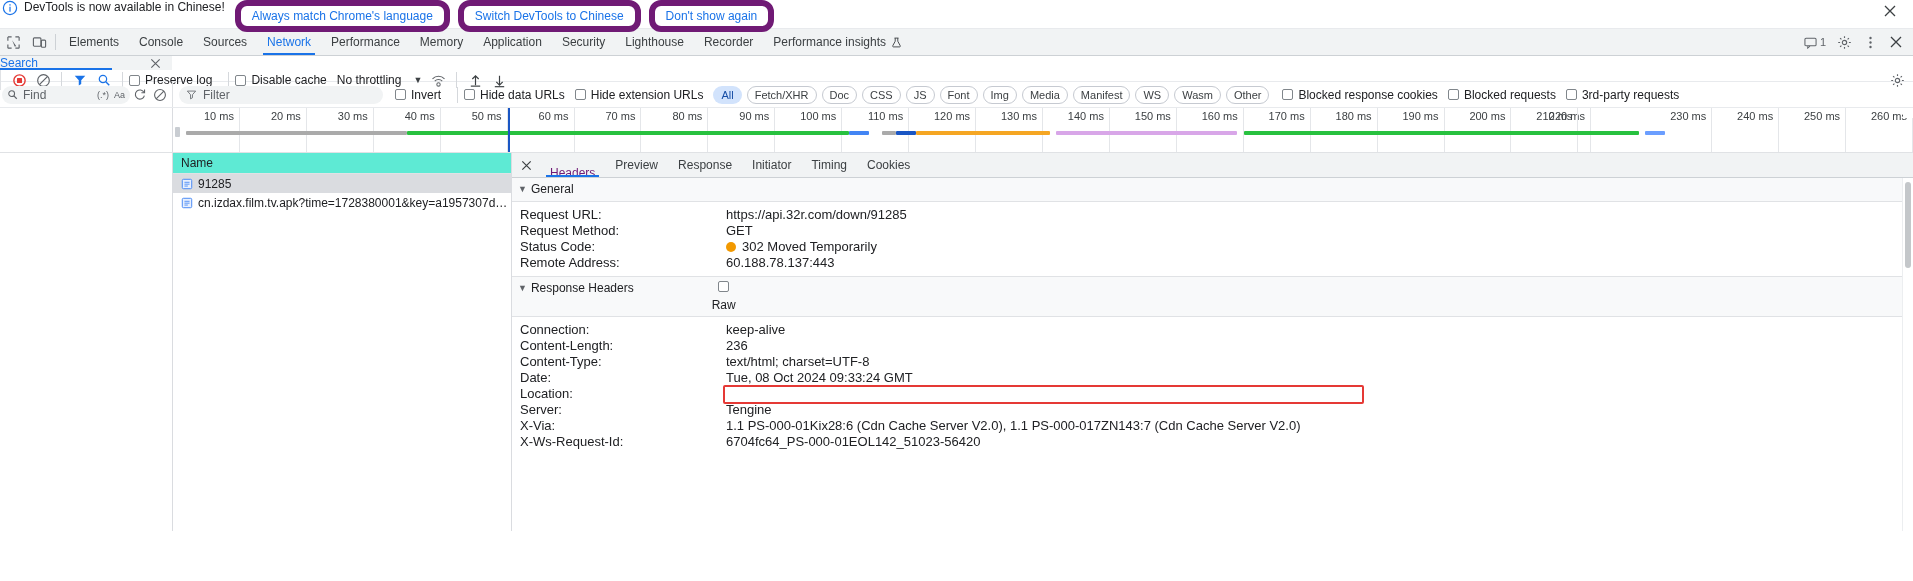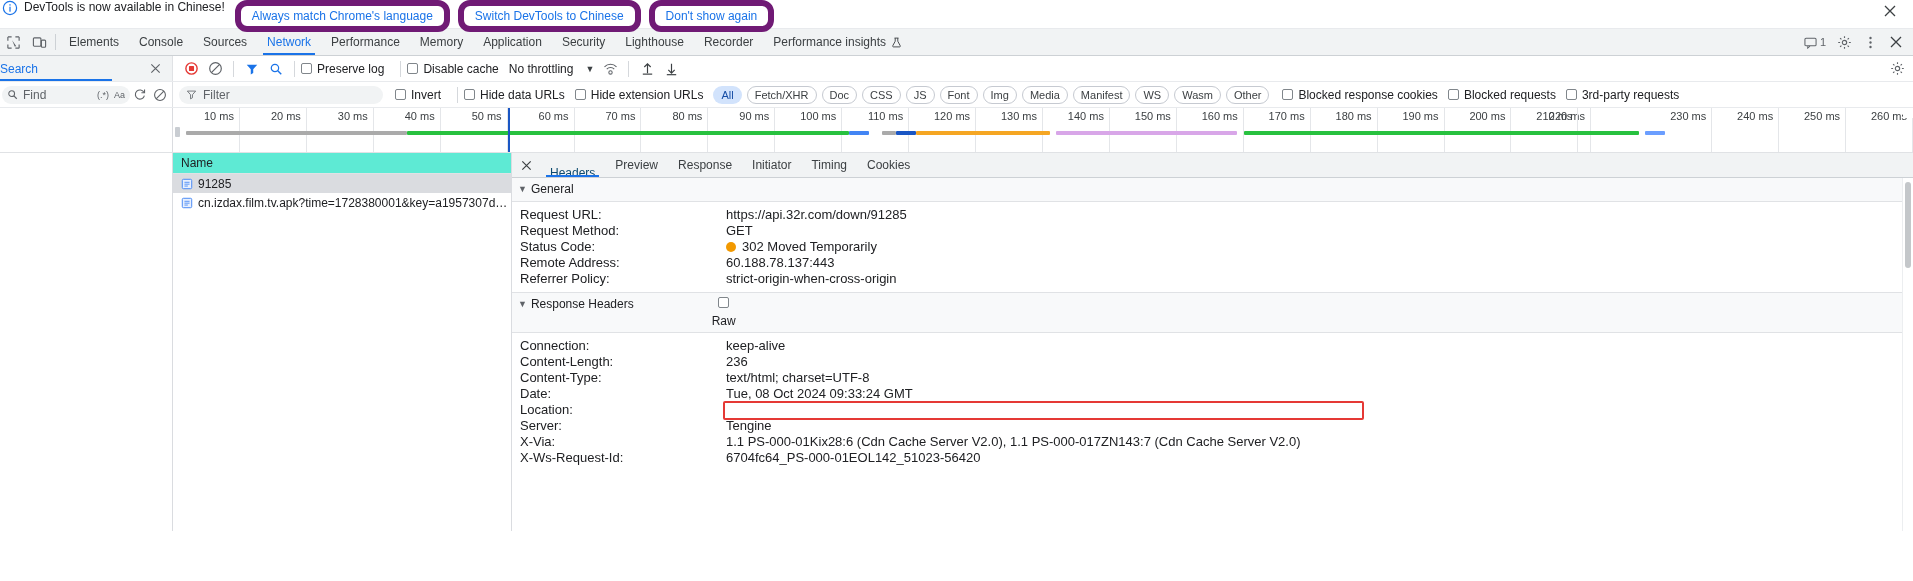--- a/index.html
+++ b/index.html
@@ -116,20 +116,21 @@
   .msgcount span { margin-left: 3px; }
 
   
   .row2 {
     height: 26px;
     display: flex;
     align-items: stretch;
     background: #ffffff;
     border-bottom: 1px solid #e8eaed;
     box-sizing: border-box;
+    flex-direction: column;
   }
   .searchpane-head {
     width: 172px;
     background: #f1f3f4;
     display: flex;
     align-items: center;
     position: relative;
     box-sizing: border-box;
   }
   .searchpane-head .lbl {
@@ -397,21 +398,21 @@
   }
   .dtab {
     display: flex; align-items: center;
     padding: 0 10px;
     font-size: 12px;
     color: #3c4043;
     cursor: pointer;
     position: relative;
     white-space: nowrap;
   }
-  .dtab.selected { color: #0c4a6e; margin-top: 16px; }
+  .dtab.selected { color: #701a75; margin-top: 16px; }
   .dtab.selected::after {
     content: "";
     position: absolute;
     left: 6px; right: 6px; bottom: 0;
     height: 2px; background: #1a73e8;
   }
   .dbody {
     flex: 1 1 auto;
     overflow: hidden;
     position: relative;
@@ -937,24 +938,20 @@
         <div class="k">Status Code:</div>
         <div class="v">
           <span class="statusdot"></span>
           <span>302 Moved Temporarily</span>
         </div>
       </div>
       <div class="kvrow">
         <div class="k">Remote Address:</div>
         <div class="v">60.188.78.137:443</div>
       </div>
-      <div class="kvrow">
-        <div class="k">Referrer Policy:</div>
-        <div class="v">strict-origin-when-cross-origin</div>
-      </div>
       <div class="kvpad"></div>
 
       <div class="sechdr" style="border-top:1px solid #e0e2e5;">
         <span class="tri">▼</span>
         <span class="nm">Response Headers</span>
         <div class="rawwrap">
           <span class="rawbox"></span>
           <span class="rawlbl">Raw</span>
         </div>
       </div>

